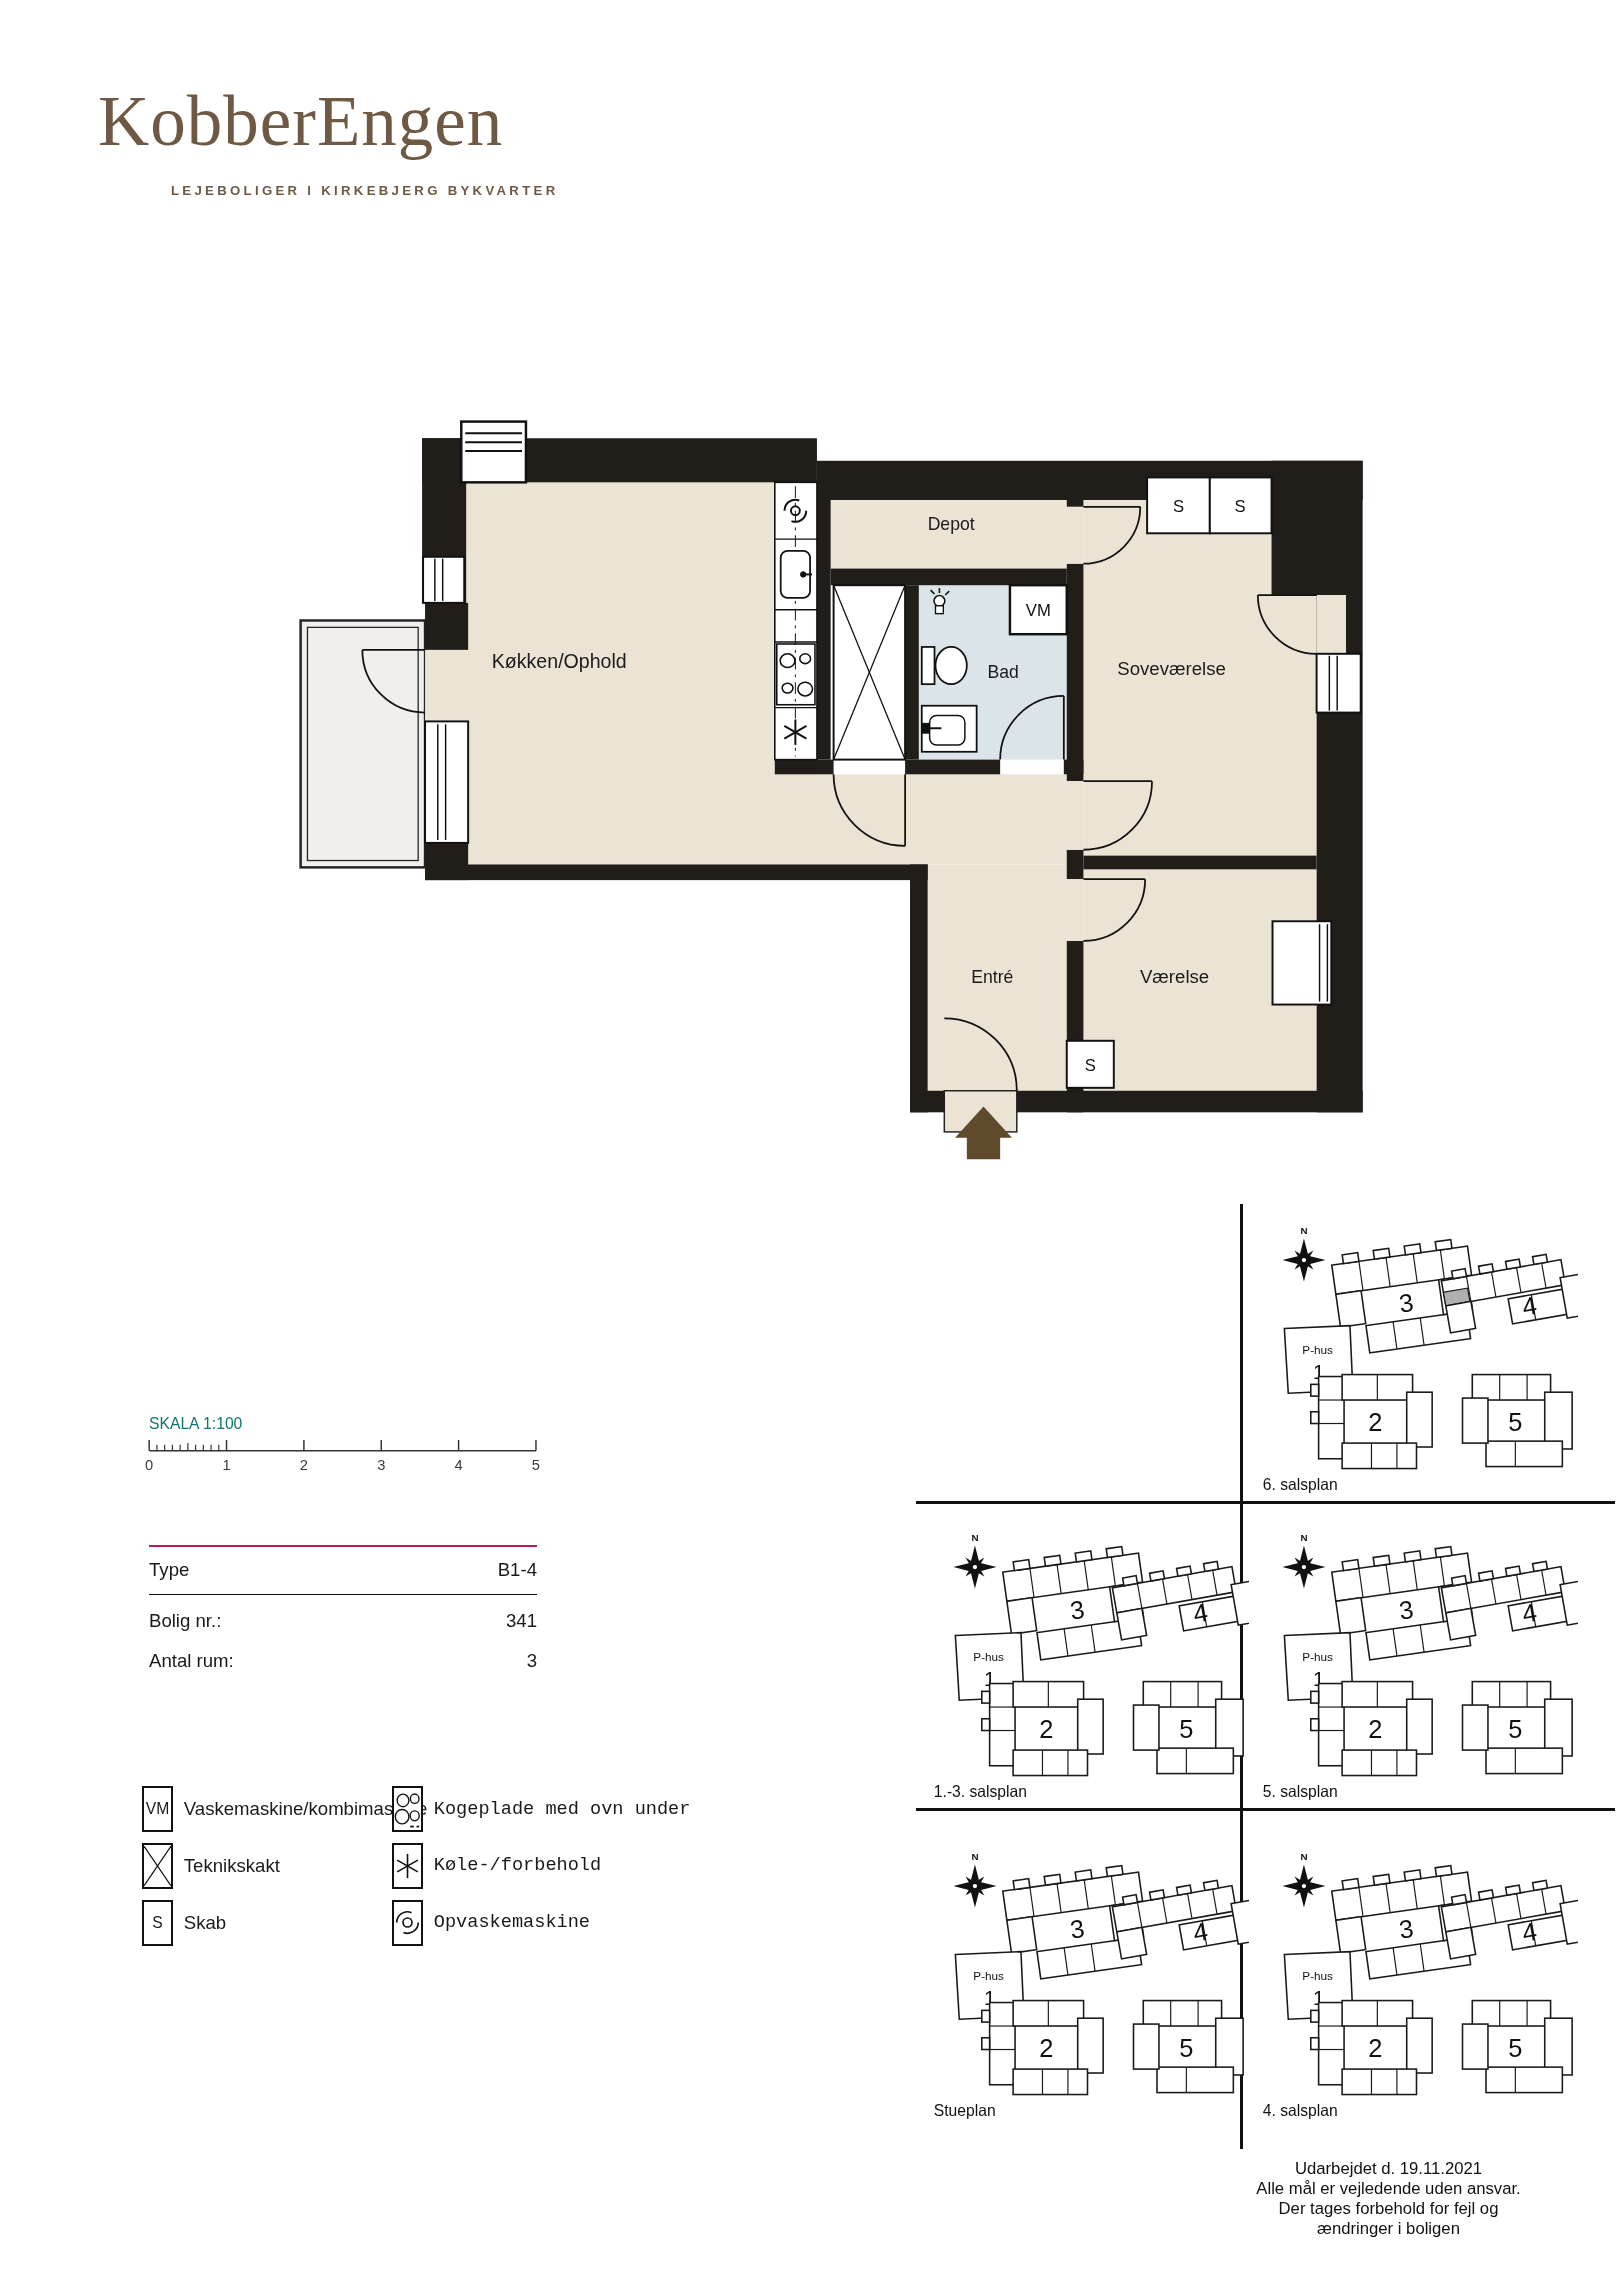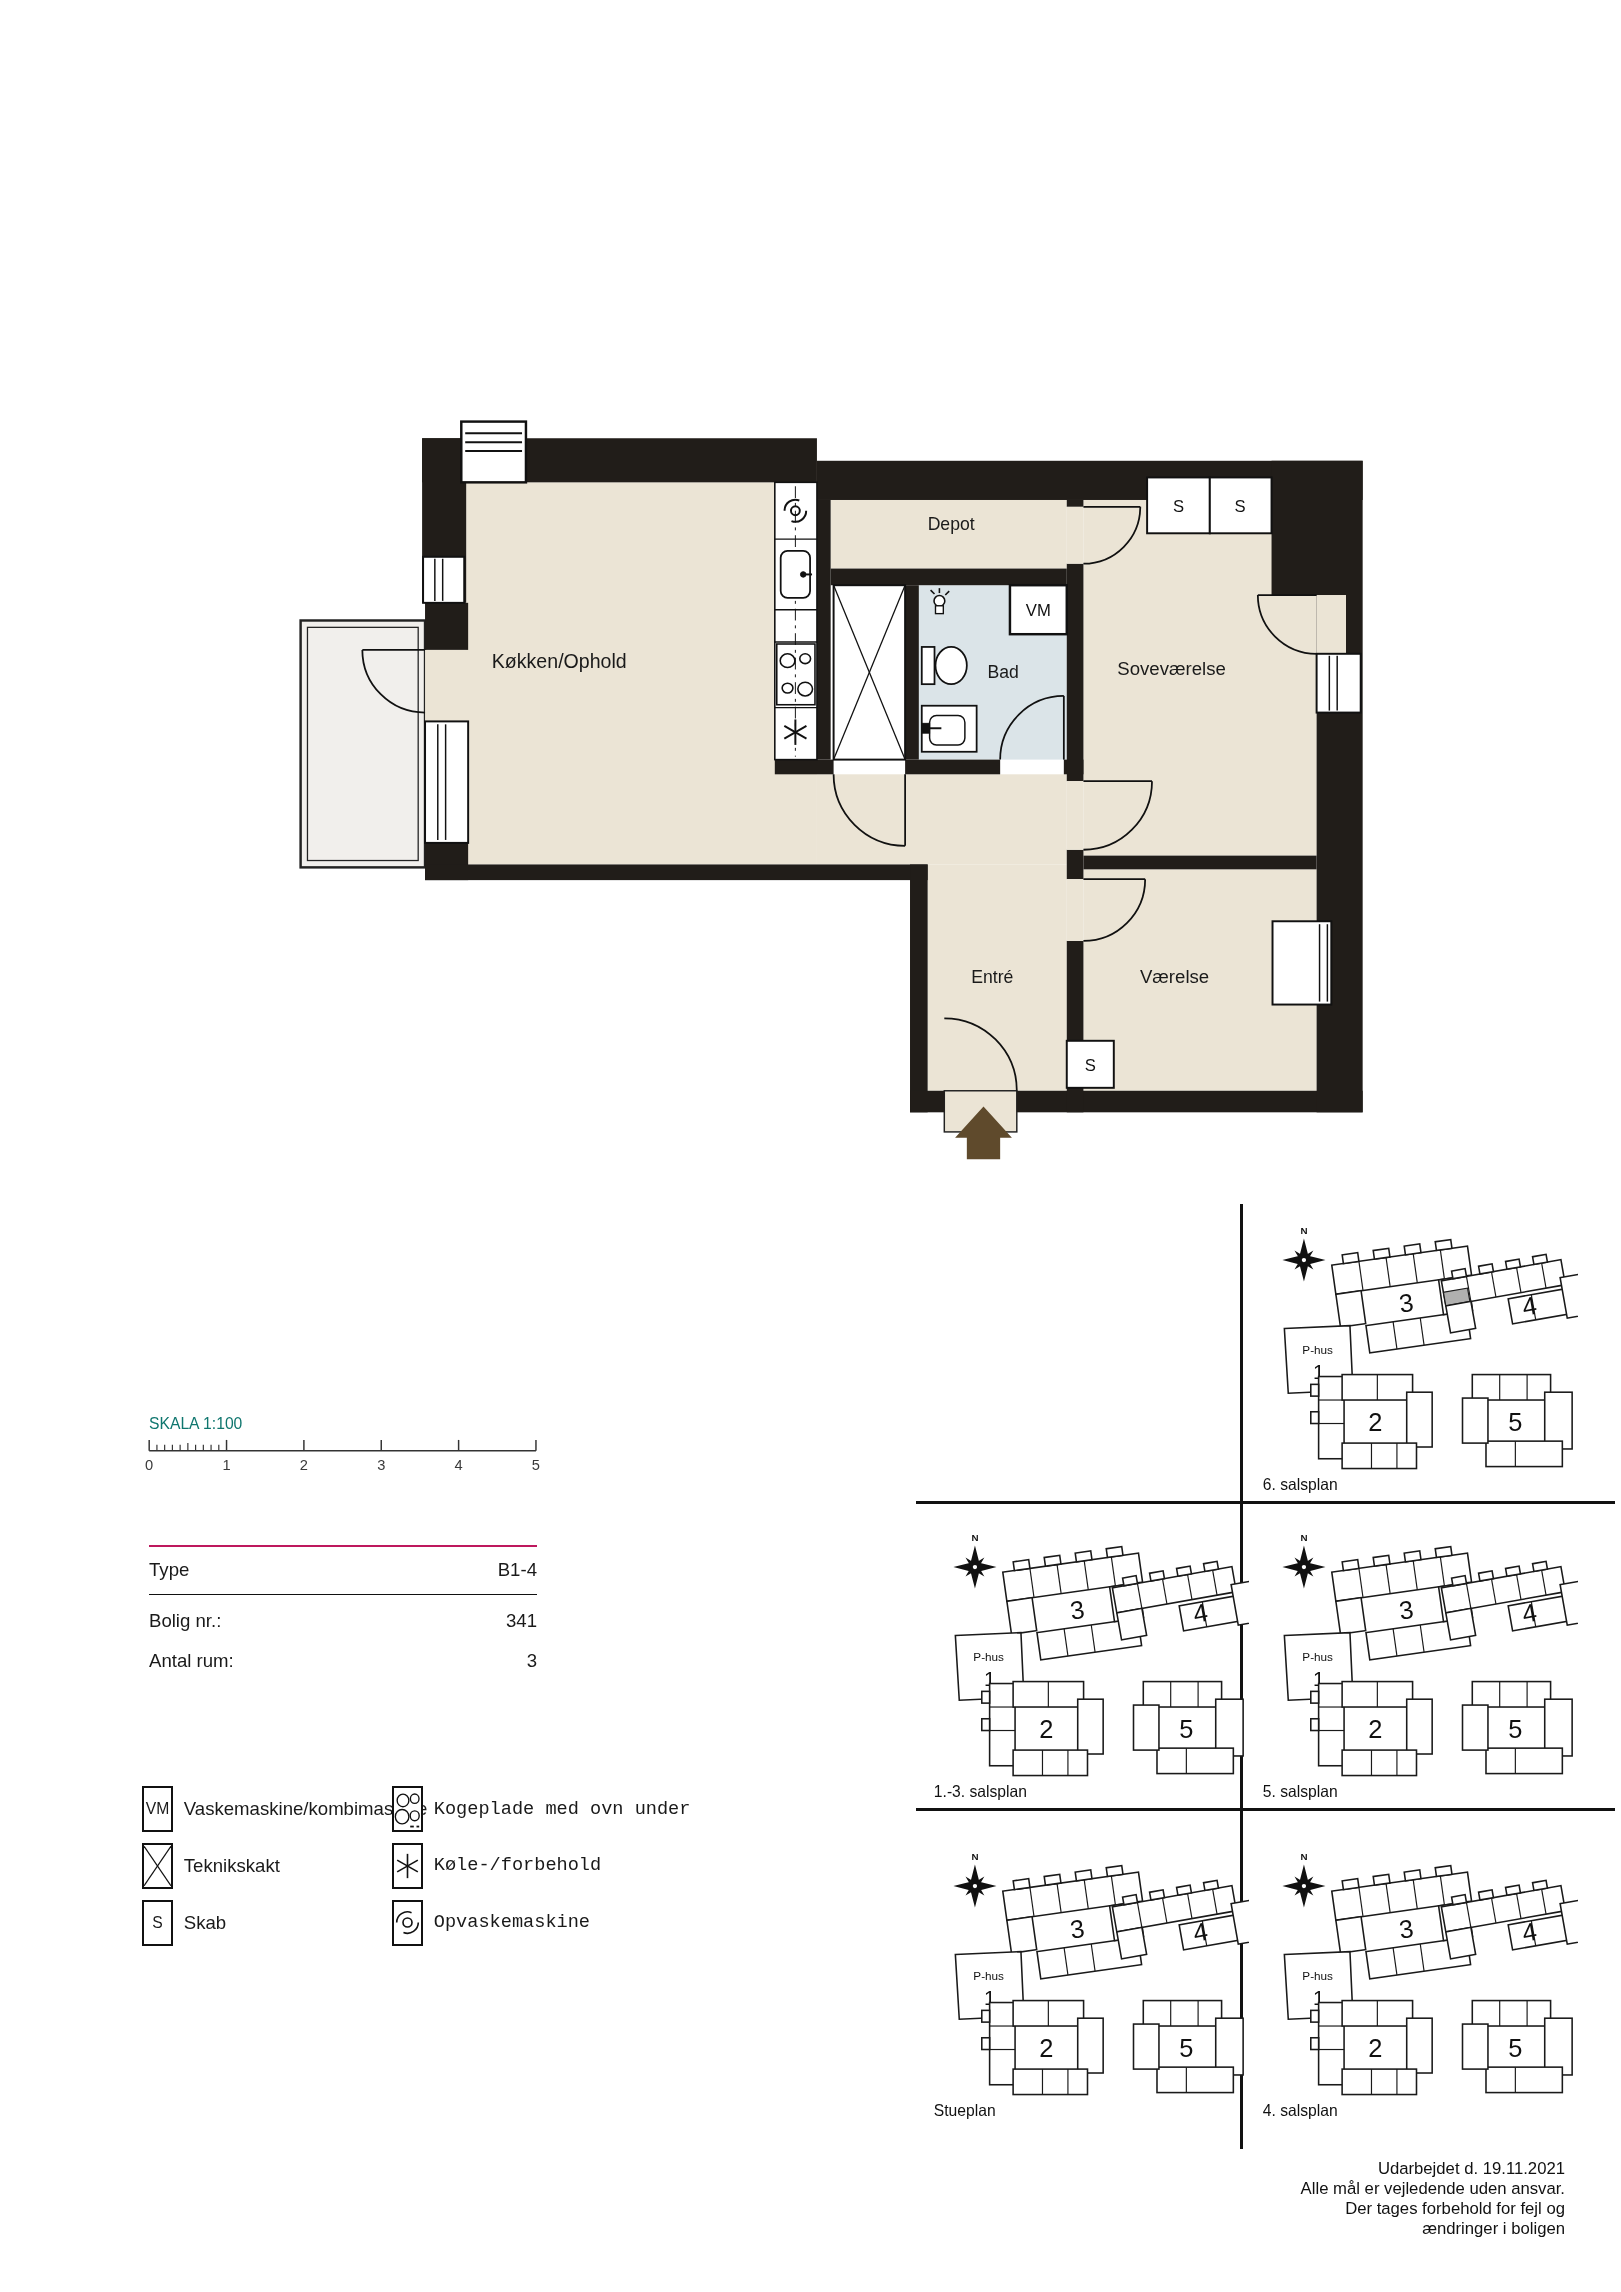--- a/index.html
+++ b/index.html
@@ -28,28 +28,32 @@
   .legend .col.c1{left:0;}
   .legend .col.c2{left:250px;font-family:Liberation Mono, monospace;}
   .legend .item{display:flex;align-items:center;height:46px;margin-bottom:10.8px;}
   .legend .box{width:31px;height:46px;border:2px solid #111;display:flex;align-items:center;
                justify-content:center;font-size:15.7px;background:#fff;box-sizing:border-box;flex:none;}
   .legend .lbl{margin-left:10.8px;font-size:18.6px;white-space:nowrap;}
   
   .gridline{position:absolute;background:#111;}
   .panel{position:absolute;}
   
-  .footer{position:absolute;left:1212px;top:2159px;width:353px;text-align:right;
+  .footer{position:absolute;left:1212px;top:2159px;width:353px;text-align:center;
           font-size:16.7px;line-height:20px;color:#111;}
 </style>
 </head>
 <body>
 
 <div class="page">
 
+  <div class="brand">
+    <div class="logo">KobberEngen</div>
+    <div class="tagline">LEJEBOLIGER I KIRKEBJERG BYKVARTER</div>
+  </div>
 
   <svg class="plan-svg" width="1098" height="774" viewBox="0 0 1120 790">
     <g>
       <rect x="36" y="223" width="127" height="252" fill="#f1efec" stroke="#222" stroke-width="2.5"></rect>
       <rect x="43" y="230" width="113" height="238" fill="none" stroke="#222" stroke-width="1.3"></rect>
     </g>
 
     <g>
       <rect x="205" y="82" width="358" height="390" fill="#ebe4d5"></rect>
       <rect x="563" y="380" width="255" height="92" fill="#ebe4d5"></rect>

